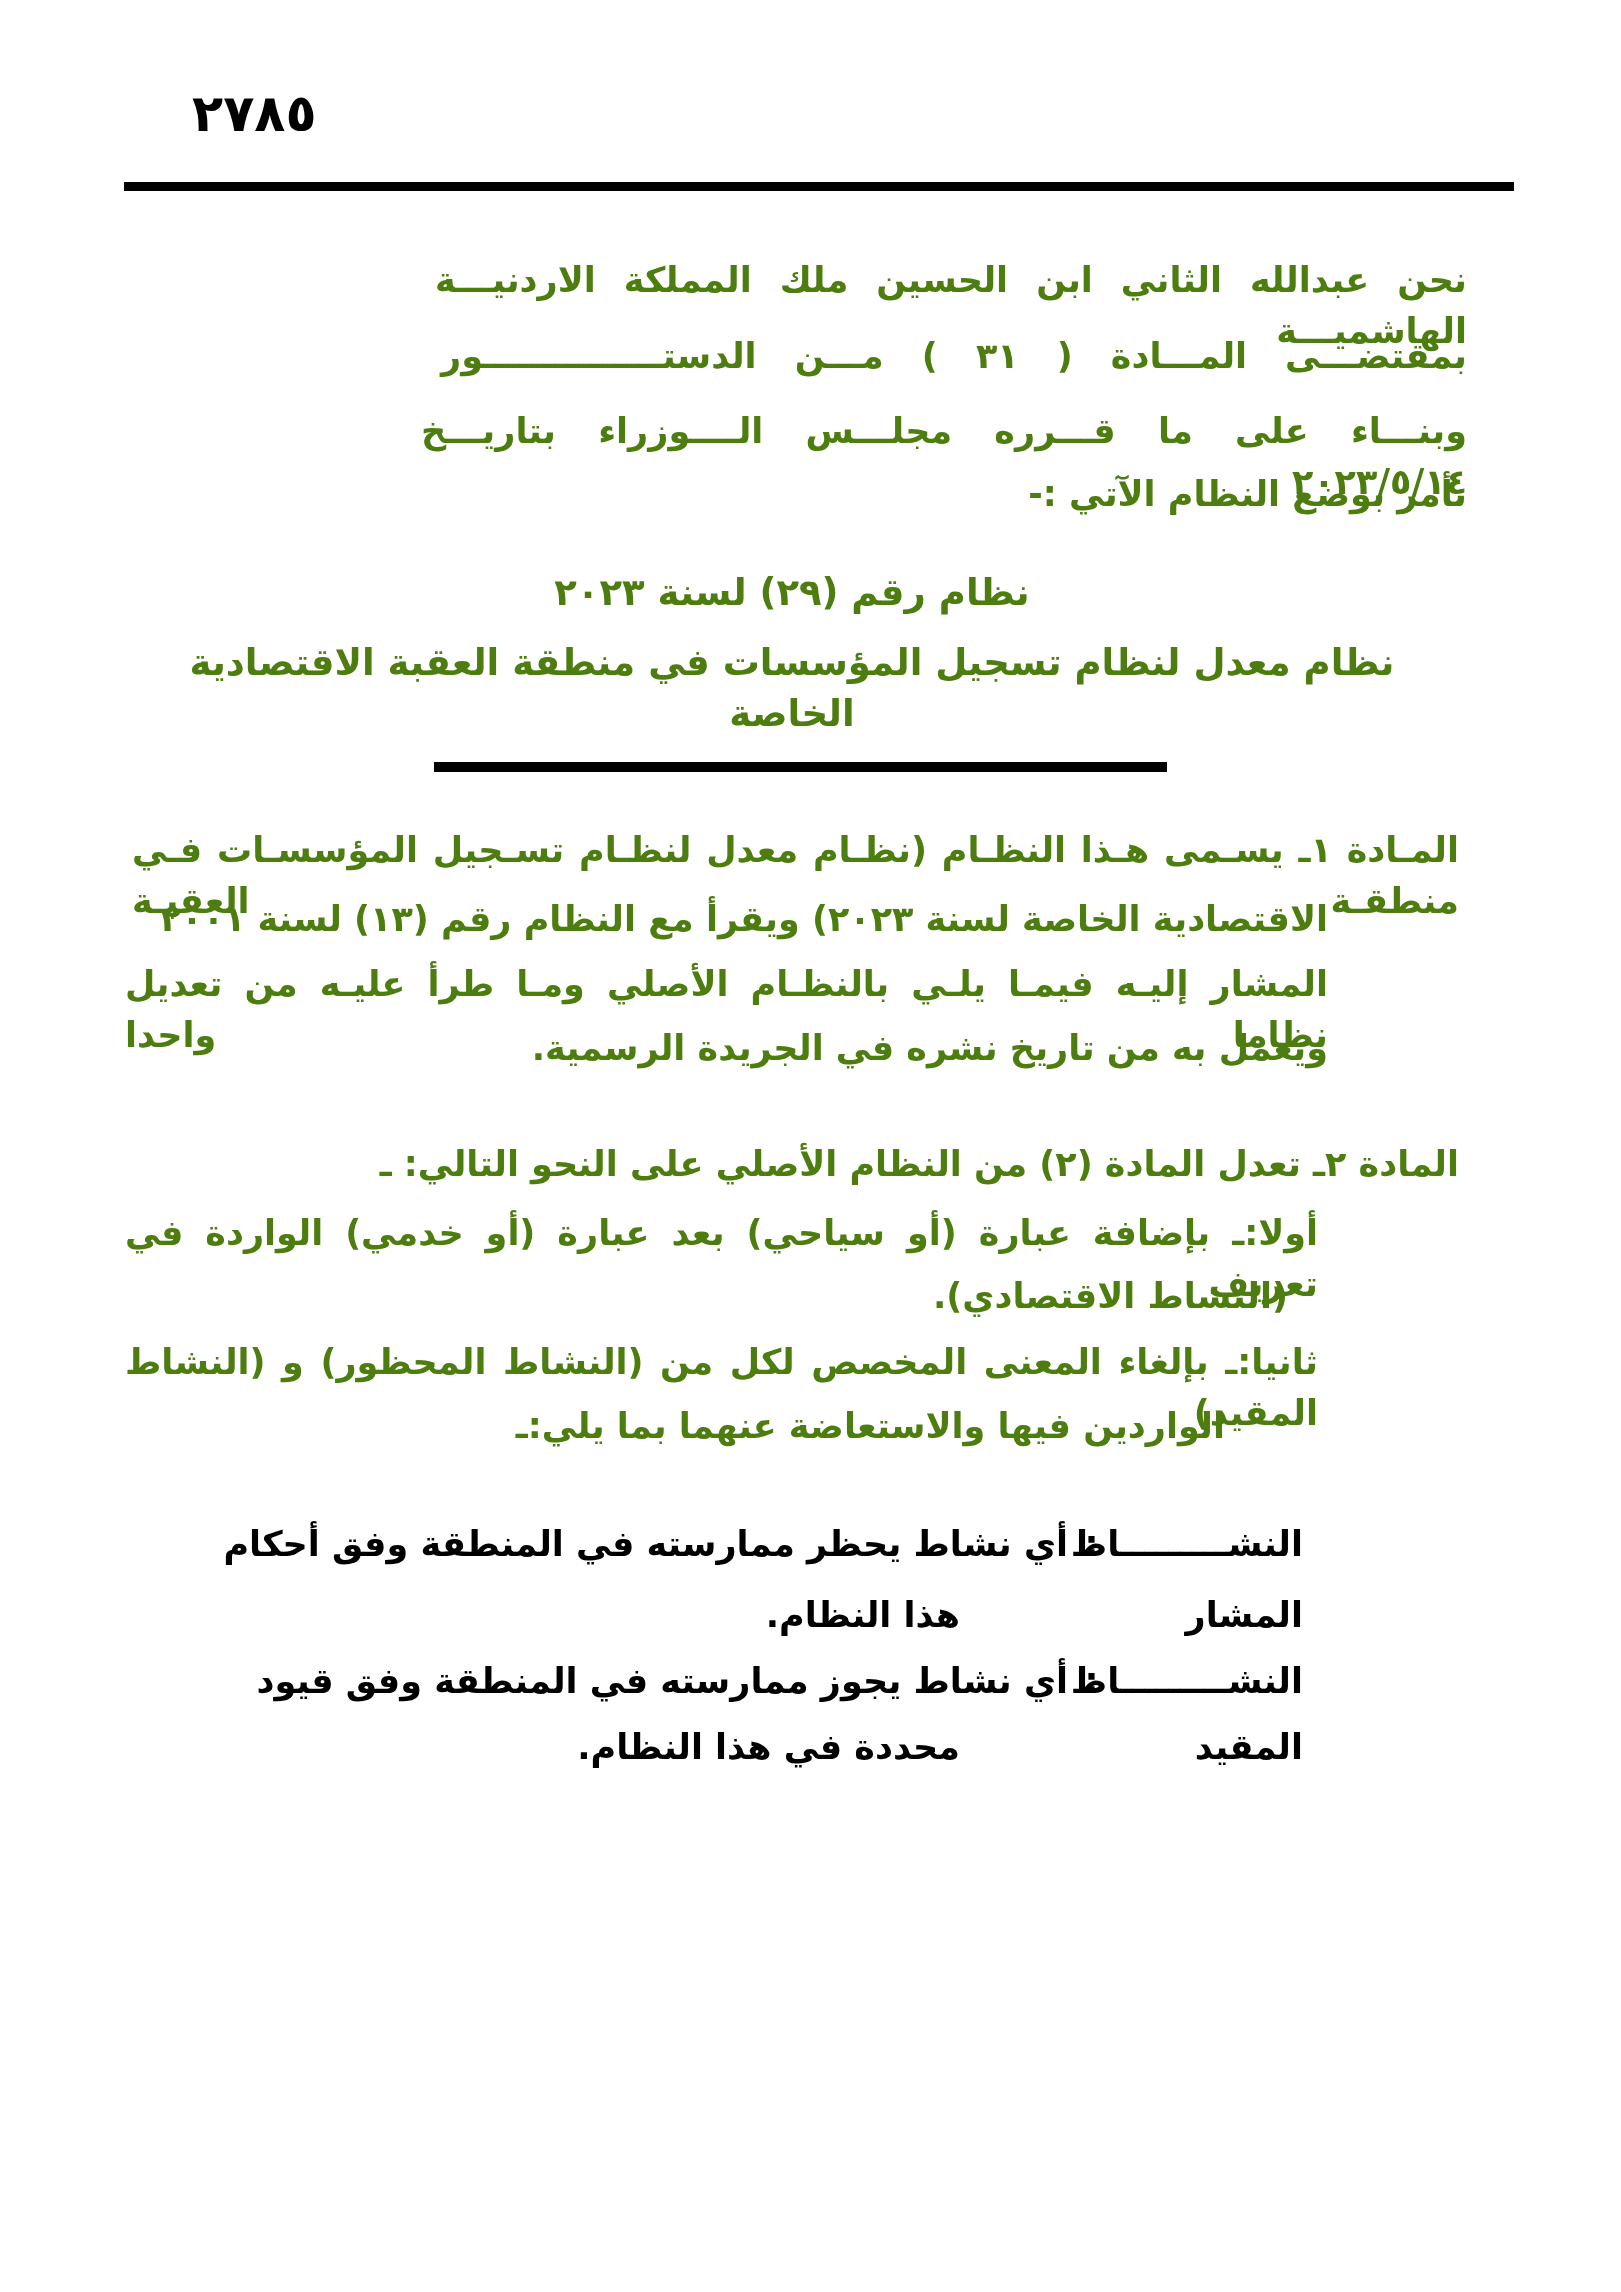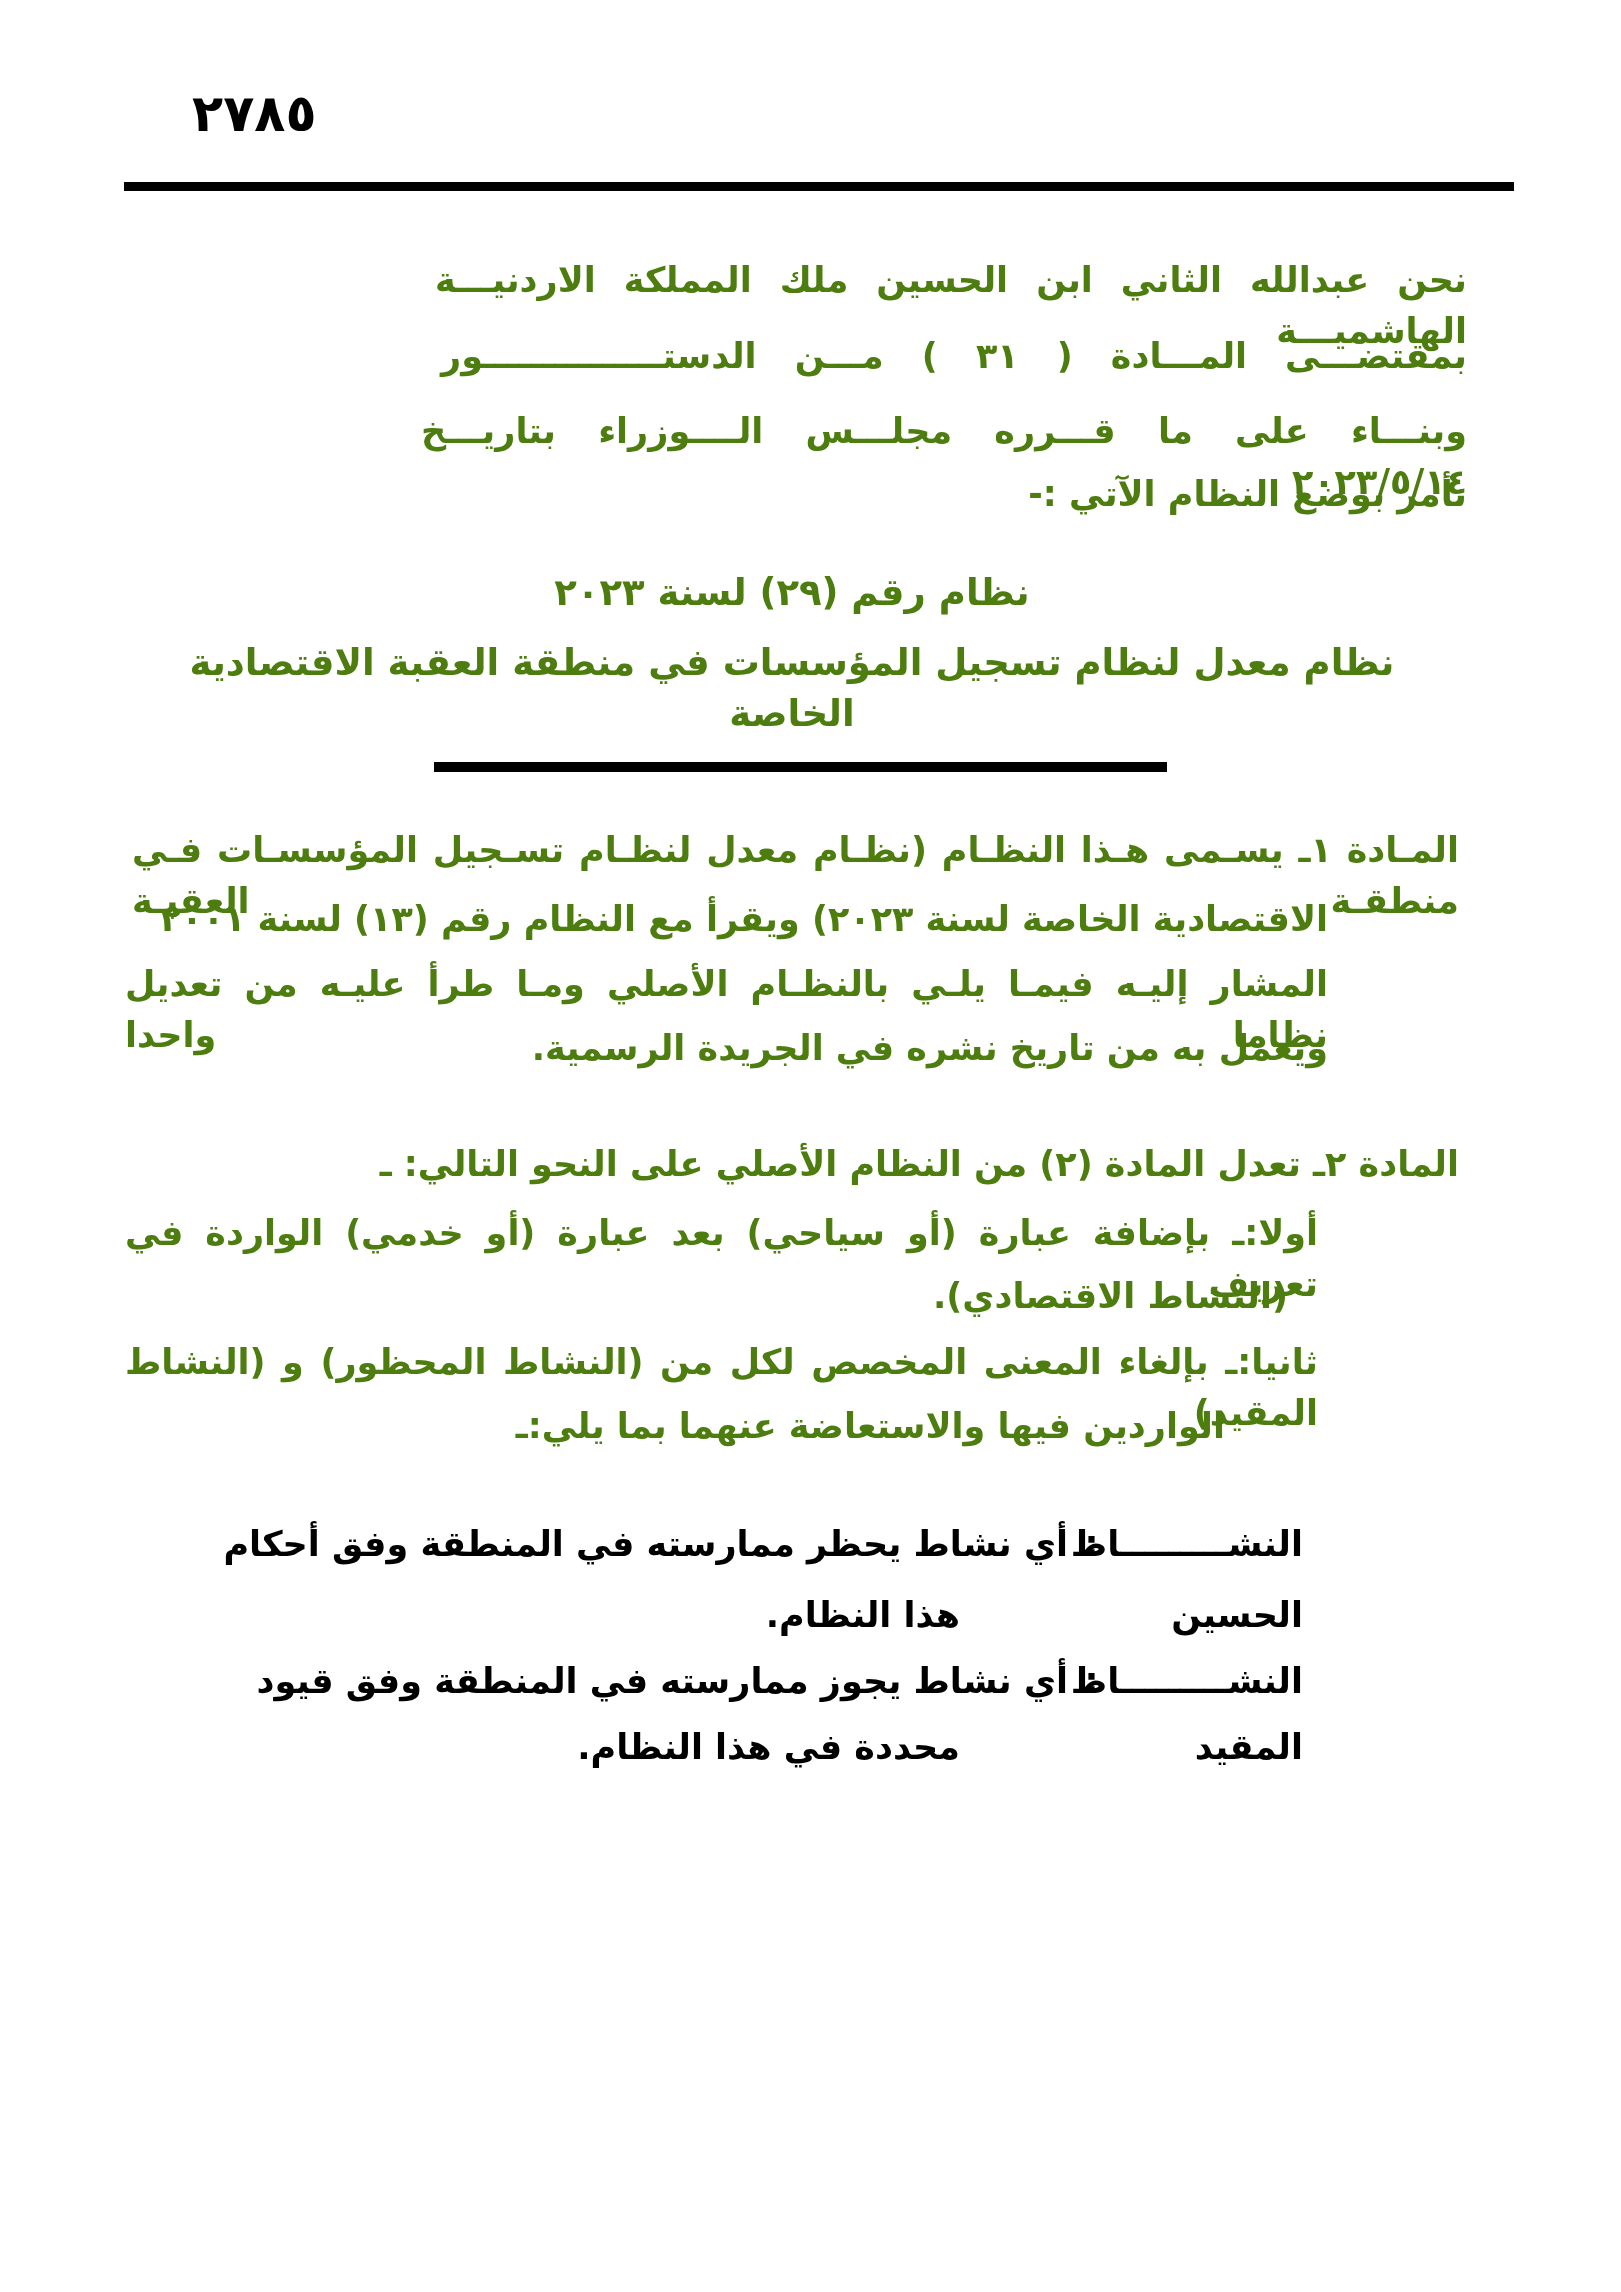--- a/index.html
+++ b/index.html
@@ -133,21 +133,21 @@
   <div class="line just" style="top:1337px; right:303px; left:125px;">ثانيا:ـ بإلغاء المعنى المخصص لكل من (النشاط المحظور) و (النشاط المقيد)</div>
   <div class="line" style="top:1271px; right:333px;">(النشاط الاقتصادي).</div>
   <div class="line" style="top:1401px; right:396px;">الواردين فيها والاستعاضة عنهما بما يلي:ـ</div>
 
   <div class="def-row" style="top:1519px;">
     <span class="def-term">النشـــــــــاط</span>
     <span class="def-sep">:</span>
     <span class="def-text">أي نشاط يحظر ممارسته في المنطقة وفق أحكام</span>
   </div>
   <div class="def-row def-cont" style="top:1590px;">
-    <span class="def-term">الحسين</span>
+    <span class="def-term">المشار</span>
     <span class="def-sep"></span>
     <span class="def-text">هذا النظام.</span>
   </div>
   <div class="def-row" style="top:1656px;">
     <span class="def-term">النشـــــــــاط</span>
     <span class="def-sep">:</span>
     <span class="def-text">أي نشاط يجوز ممارسته في المنطقة وفق قيود</span>
   </div>
   <div class="def-row def-cont" style="top:1722px;">
     <span class="def-term">المقيد</span>

